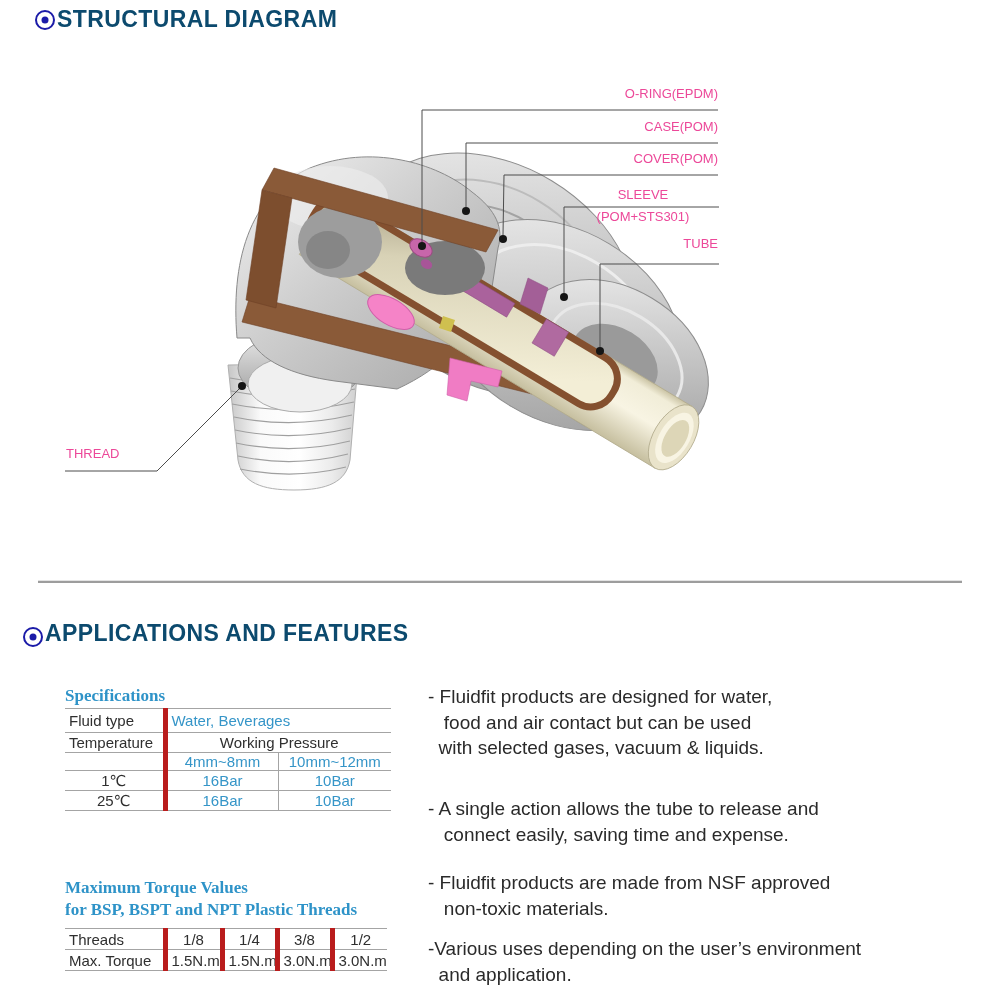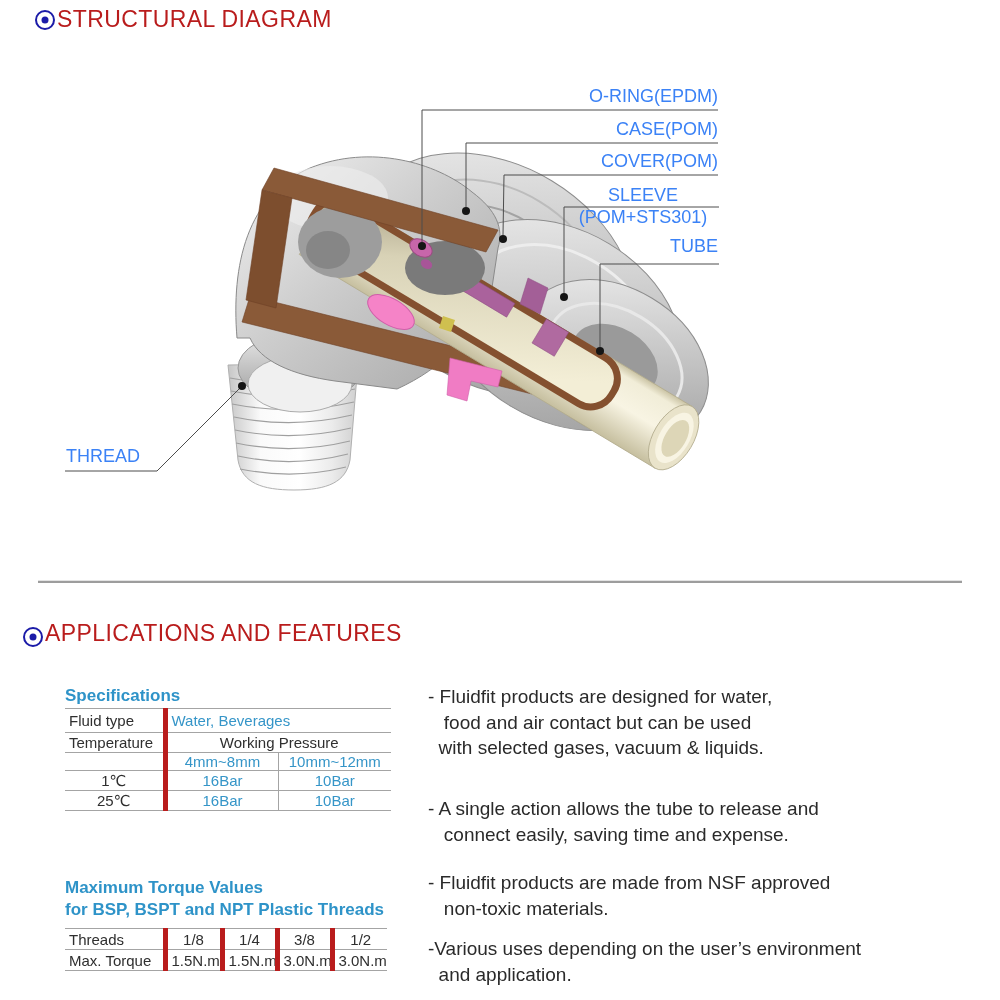--- a/index.html
+++ b/index.html
@@ -4,53 +4,53 @@
 <style>
   html,body{margin:0;padding:0;}
   body{
     width:1000px;height:1000px;position:relative;overflow:hidden;
     background:#ffffff;color:#222;
     font-family:"Liberation Sans","DejaVu Sans",sans-serif;
   }
   
   .section-header{
     position:absolute;display:flex;align-items:center;
-    color:#b91c1c;font-weight:normal;font-size:23px;letter-spacing:.4px;
+    color:#0c4a6e;font-weight:bold;font-size:23px;letter-spacing:.4px;
     white-space:nowrap;
   }
   #header-structural{left:35px;top:6px;}
   #header-applications{left:23px;top:620px;align-items:flex-end;}
   .bullseye{
     width:16px;height:16px;border:2.5px solid #1b1ba8;border-radius:50%;
     position:relative;margin-right:2px;flex:none;
   }
   .bullseye::after{
     content:"";position:absolute;left:50%;top:50%;transform:translate(-50%,-50%);
     width:7px;height:7px;background:#1b1ba8;border-radius:50%;
   }
   
   #divider{
     position:absolute;left:38px;top:580px;width:924px;height:2px;
     background:#9d9d9d;border-top:1px solid #e3e3e3;
   }
   
   #diagram-svg{position:absolute;left:0;top:70px;}
   .dlabel{
-    position:absolute;font-size:18px;color:#3b82f6;white-space:nowrap;
+    position:absolute;font-size:13px;color:#ec4899;white-space:nowrap;
   }
   .dlabel.right{right:282px;text-align:right;}
   #lbl-oring{top:86px;}
   #lbl-case{top:119px;}
   #lbl-cover{top:151px;}
   #lbl-sleeve{top:184px;width:150px;text-align:center;line-height:22px;}
   #lbl-tube{top:236px;margin-left:32px;}
   #lbl-thread{left:66px;top:446px;}
   
   .accent-title{
-    position:absolute;color:#2e93c8;font-weight:bold;font-size:17px;white-space:nowrap;
+    position:absolute;color:#2e93c8;font-weight:bold;font-size:17px;white-space:nowrap;font-family:Liberation Serif, serif;
   }
   #spec-title{left:65px;top:686px;}
   #torque-title-1{left:65px;top:878px;}
   #torque-title-2{left:65px;top:900px;}
   
   table.tbl{
     position:absolute;border-collapse:collapse;table-layout:fixed;
     font-size:15px;color:#2f2f2f;border-top:1px solid #a4a4a4;
   }
   table.tbl td{

